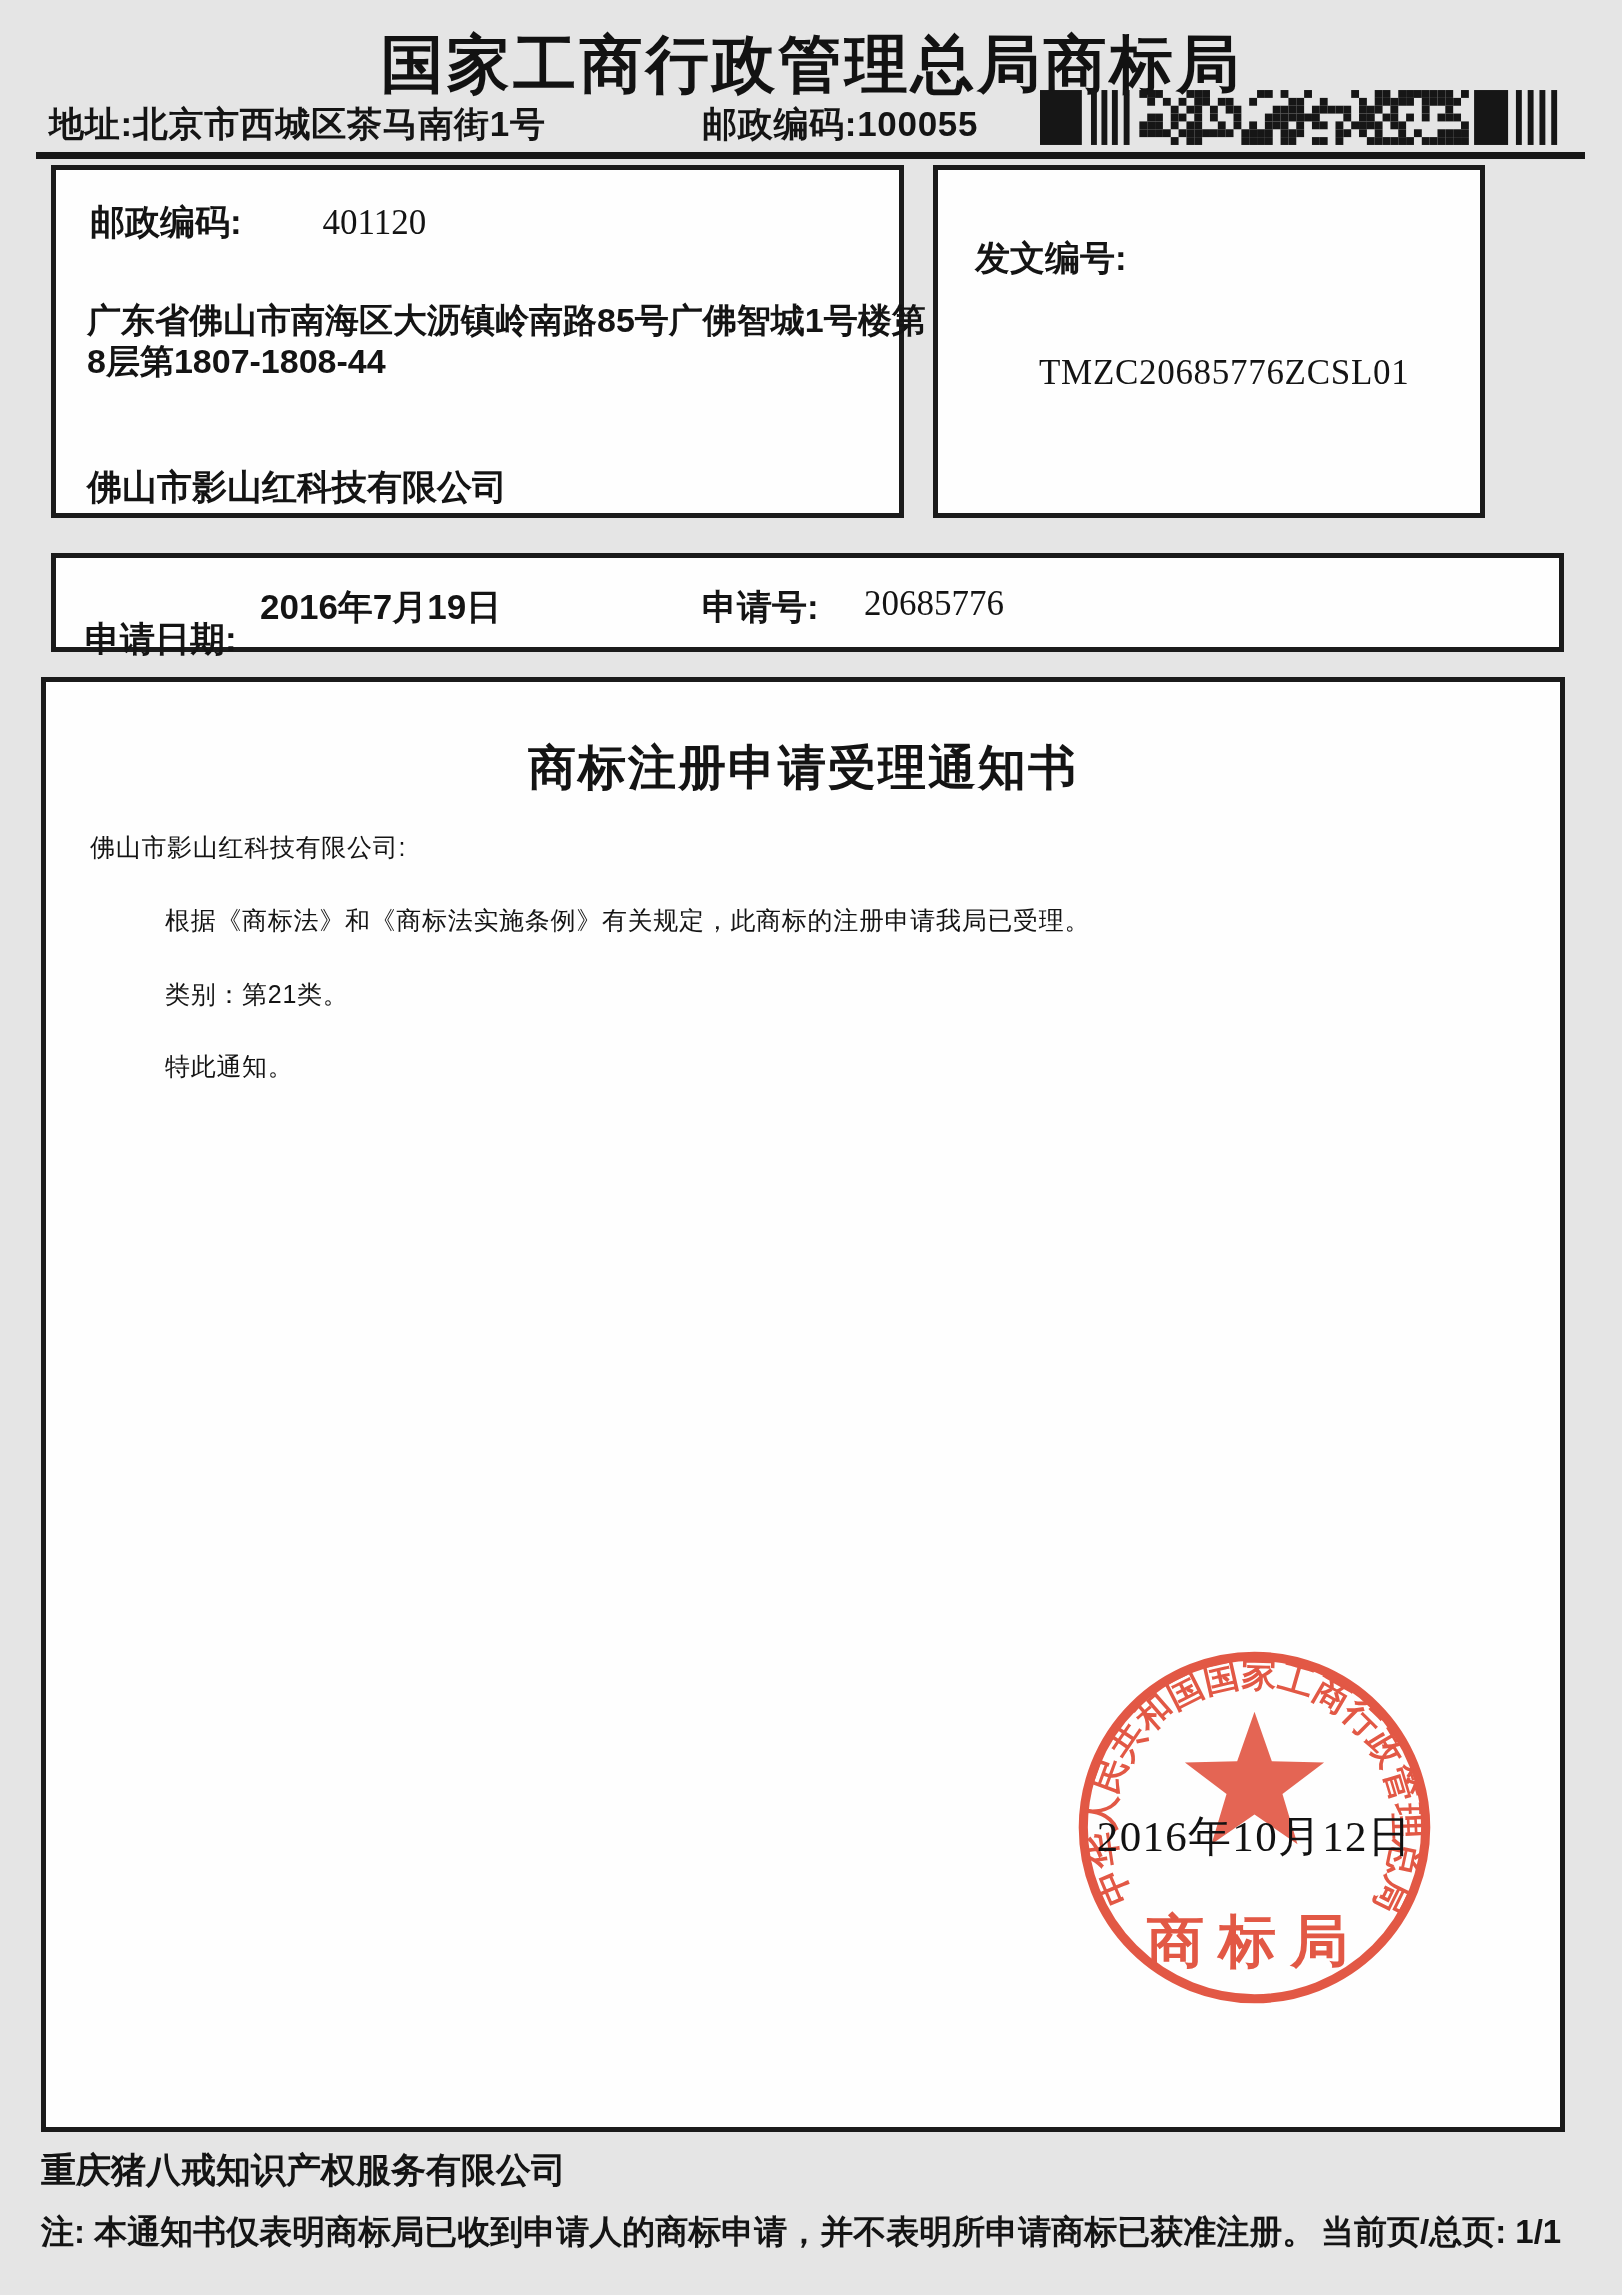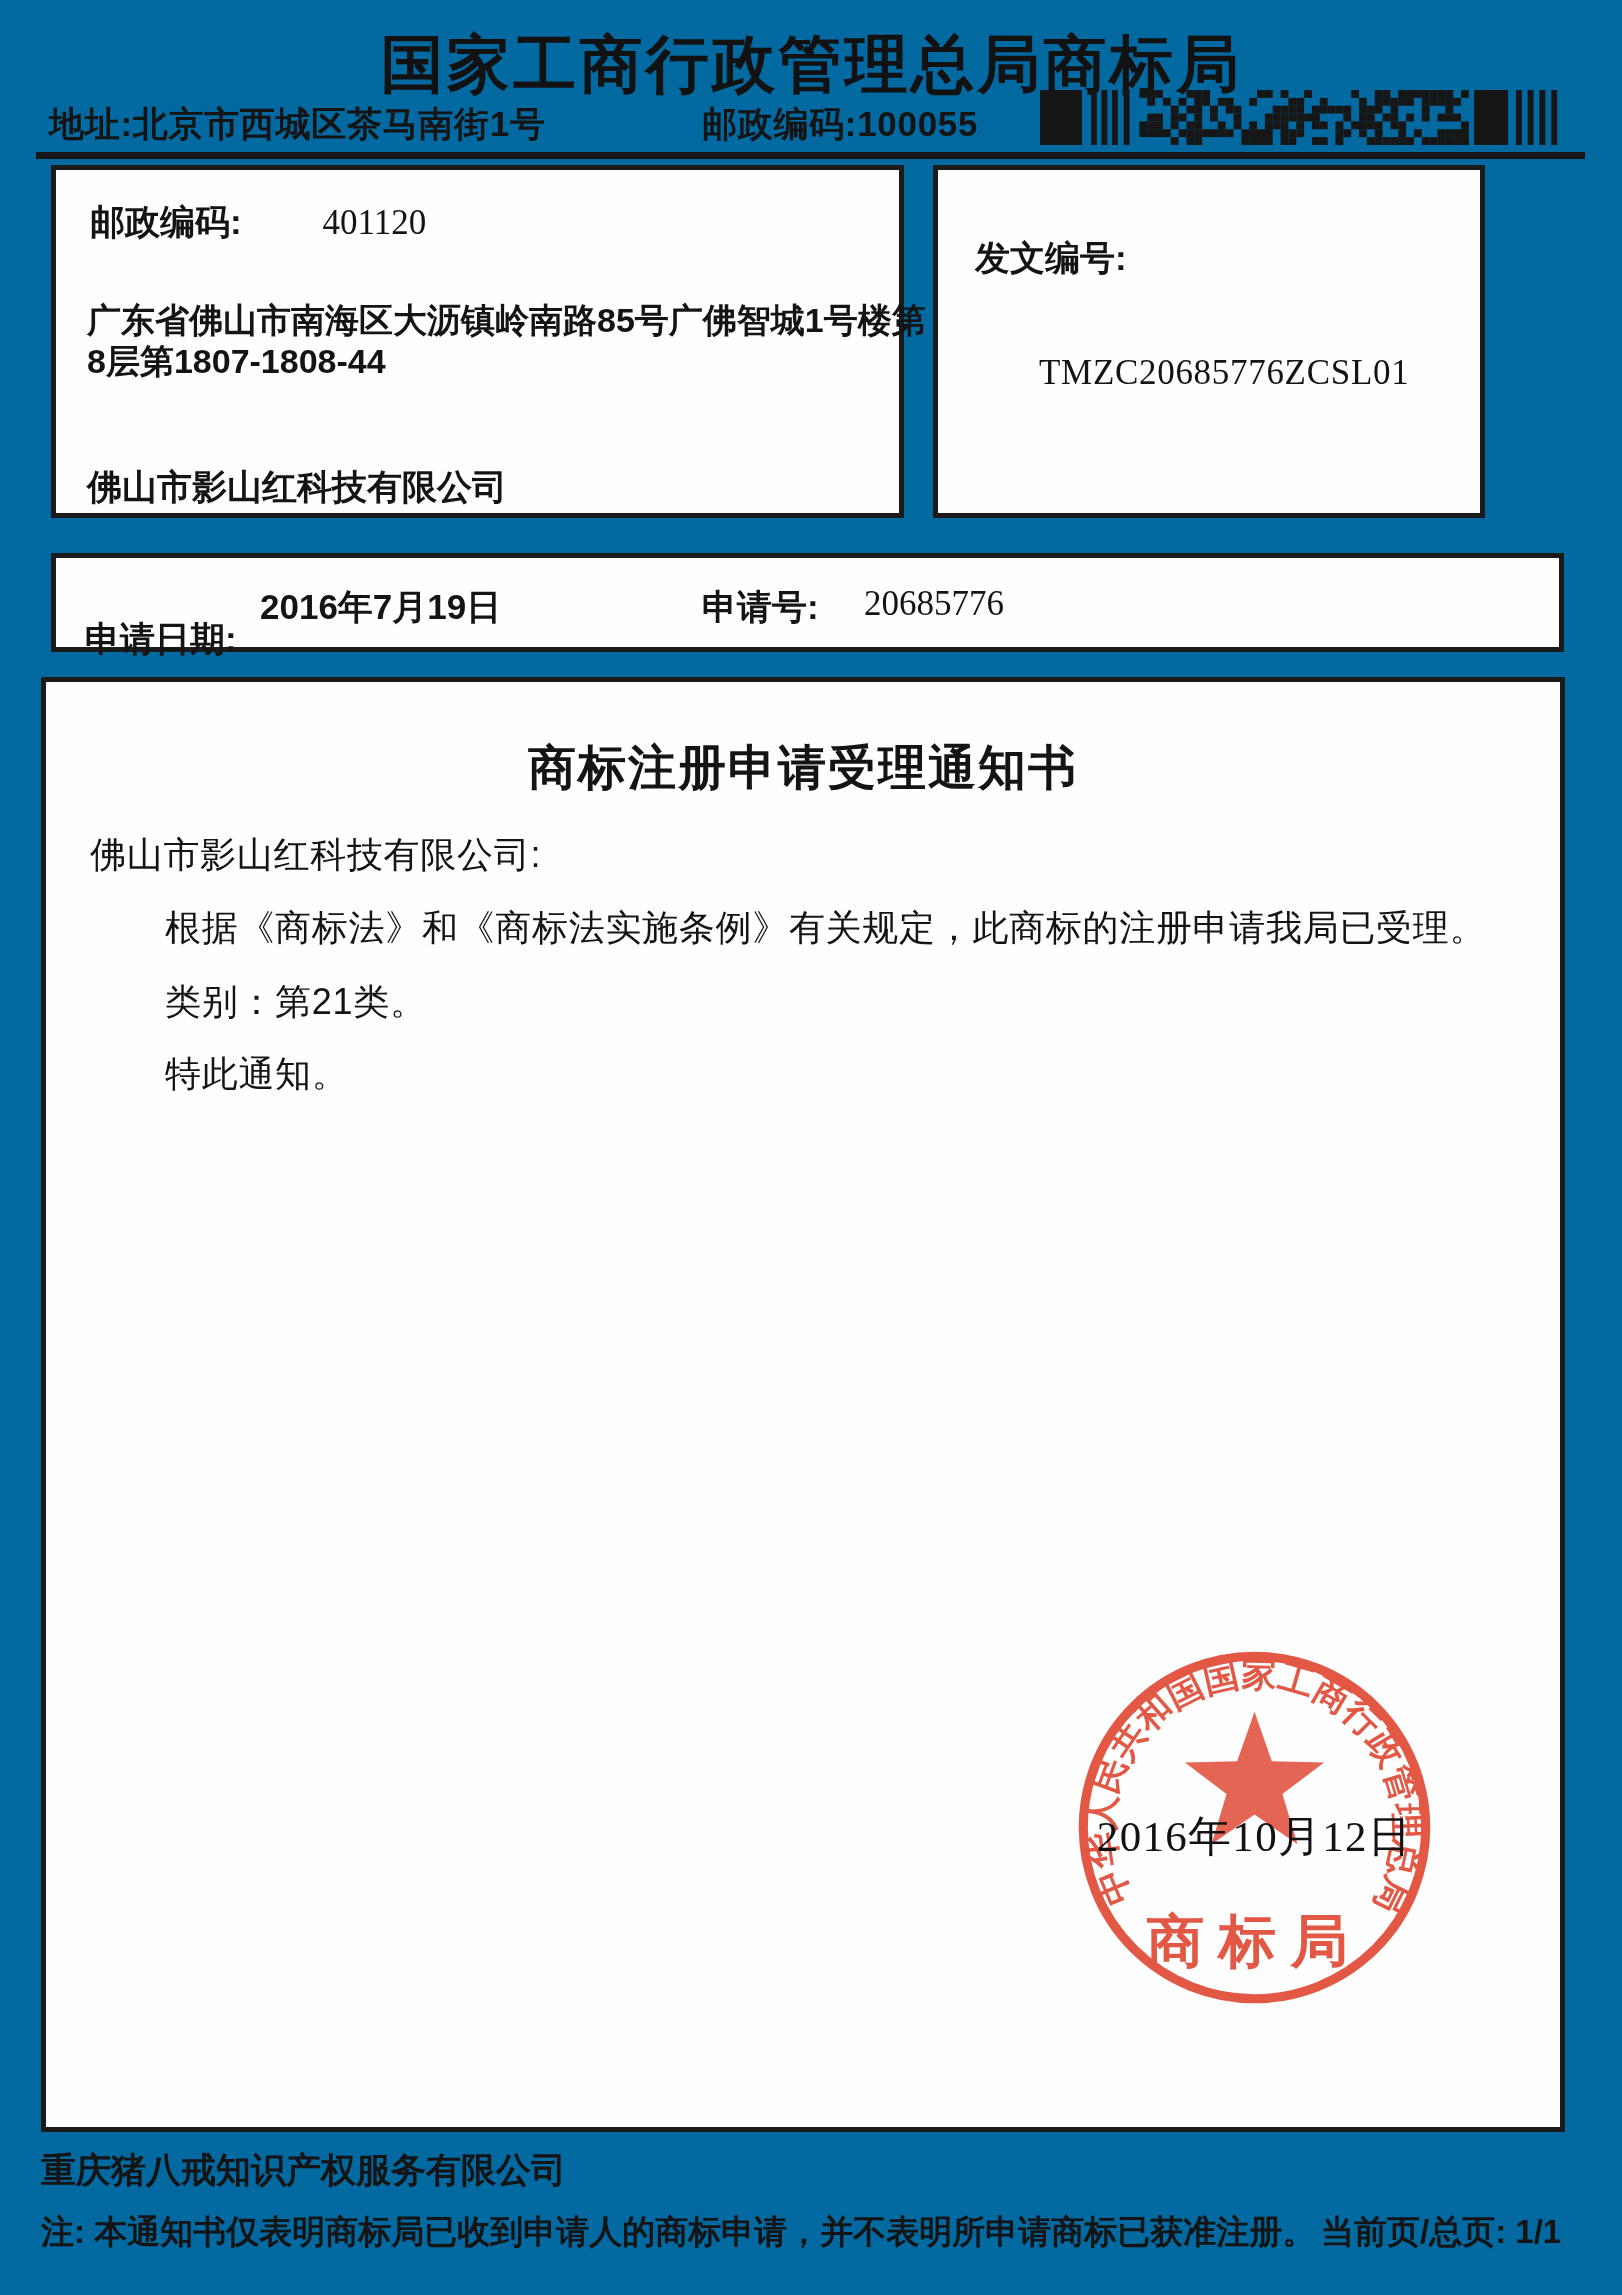--- a/index.html
+++ b/index.html
@@ -1,19 +1,19 @@
 <!DOCTYPE html>
 <html style="font-size:10.5px"><head>
 <meta charset="utf-8">
 <style>
   html,body{margin:0;padding:0;background:#ffffff;}
   .page{
     position:relative;
     width:1623px;height:2295px;
-    background:#0369a1;
+    background:#e5e5e5;
     font-family:"Liberation Sans","DejaVu Sans",sans-serif;
     color:#141414;
     overflow:hidden;
   }
   .serif{font-family:"Liberation Serif","DejaVu Serif",serif;}
   .abs{position:absolute;}
   .nowrap{white-space:nowrap;}
 
   .doc-title{
     left:0;top:22px;width:100%;
@@ -39,21 +39,21 @@
 
   .fs54{font-size:35px;}
   .fs52{font-size:34px;}
   .w600{font-weight:600;}
 
   .notice-title{
     left:0;top:54px;width:100%;text-align:center;
     font-family:"Liberation Serif","DejaVu Serif",serif;
     font-weight:bold;font-size:48px;letter-spacing:2px;
   }
-  .body-line{font-size:36px;font-weight:500;letter-spacing:0.7px;}
+  .body-line{font-size:25px;font-weight:500;letter-spacing:0.7px;}
 
   .watermark{
     left:199px;top:904px;
     font-family:"Liberation Serif","DejaVu Serif",serif;
     font-size:101px;letter-spacing:6.5px;
     color:#8e95a0;
     white-space:nowrap;
   }
 
   .seal-wrap{left:1019px;top:956px;width:379px;height:379px;}

